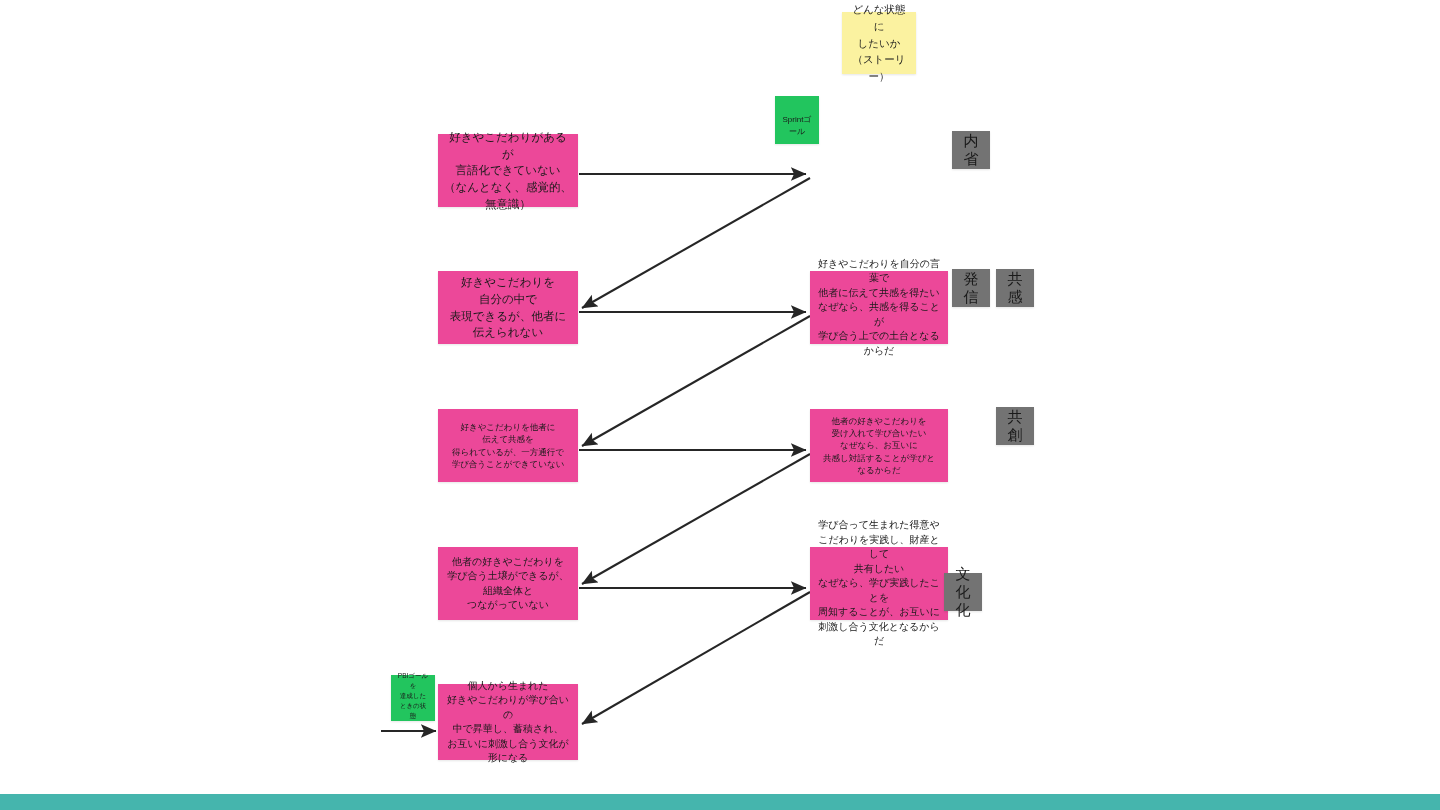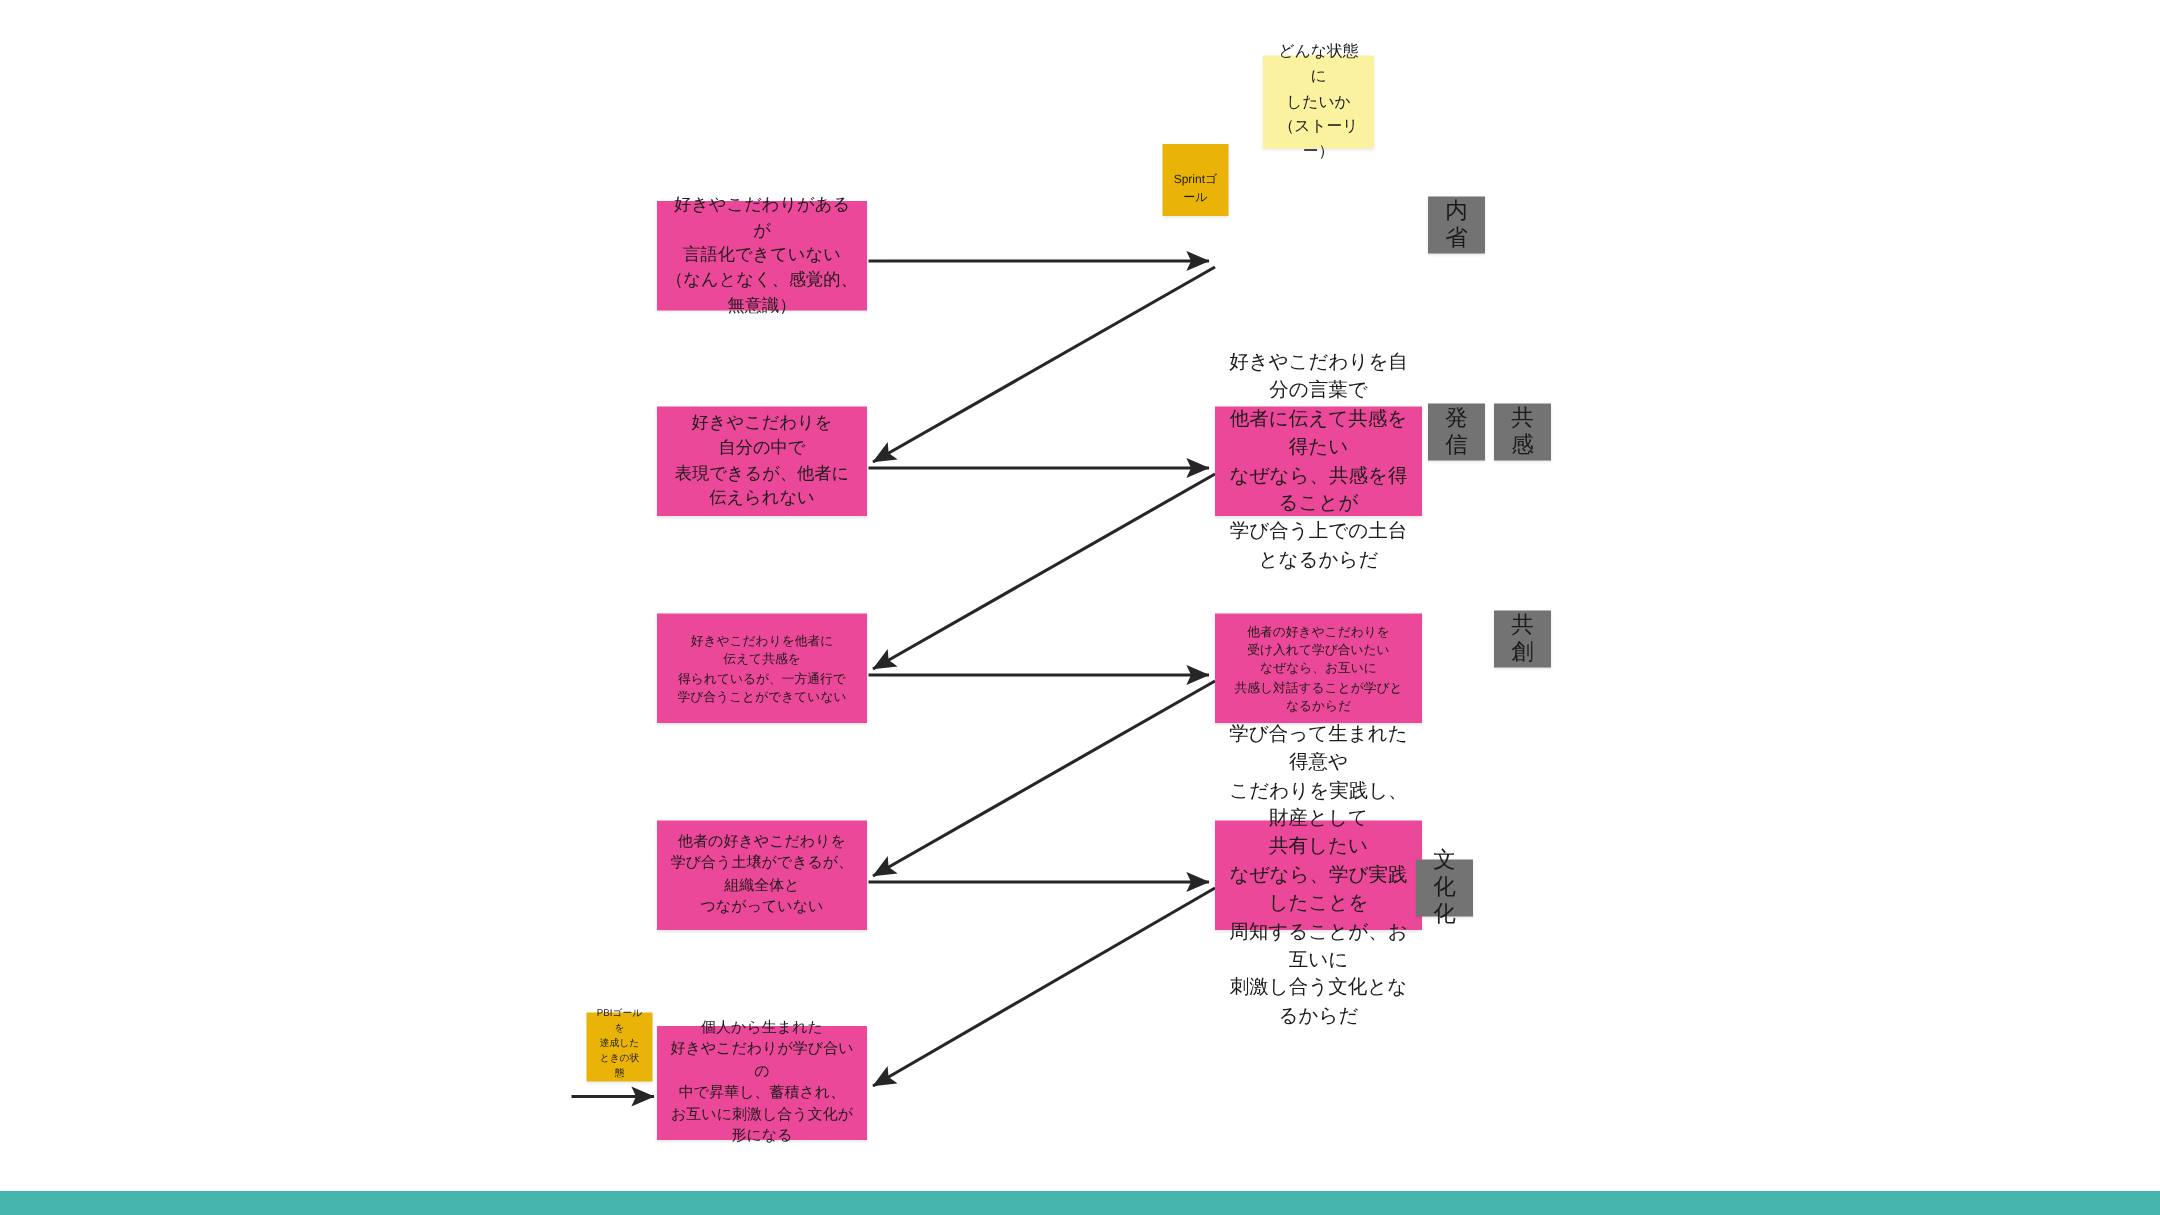--- a/index.html
+++ b/index.html
@@ -30,21 +30,21 @@
     justify-content: center;
     text-align: center;
     color: #1a1a1a;
     line-height: 1.45;
     white-space: pre-line;
     box-shadow: 0 1px 2px rgba(0,0,0,0.10);
     padding: 4px 6px;
   }
   .note-pink   { background: #ec4899; }
   .note-yellow { background: #fbf2a0; }
-  .note-magenta{ background: #eab308; }
+  .note-magenta{ background: #22c55e; }
   .note-green  { background: #737373; }
 
   .title-note {
     font-size: 19px;
     line-height: 1.65;
     letter-spacing: 0.5px;
   }
   .legend-note {
     font-size: 10.5px;
     line-height: 1.6;
@@ -57,21 +57,21 @@
   }
   .tag-note-small {
     font-size: 6.5px;
     line-height: 1.55;
     align-items: center;
     padding-top: 0;
   }
   .state-note-lg { font-size: 11.5px; }
   .state-note-md { font-size: 10px; }
   .state-note-sm { font-size: 8.5px; }
-  .state-note-xs { font-size: 13px; }
+  .state-note-xs { font-size: 10px; }
   .green-label {
     font-size: 15px;
     line-height: 1.2;
     font-weight: 400;
   }
   #bottom-bar {
     position: absolute;
     left: 0;
     bottom: 0;
     width: 1440px;
@@ -104,21 +104,21 @@
     <line x1="810" y1="454" x2="582" y2="584" stroke="#262626" stroke-width="2.1" marker-end="url(#ah)"></line>
 
     <line x1="579" y1="588" x2="806" y2="588" stroke="#262626" stroke-width="2.1" marker-end="url(#ah)"></line>
 
     <line x1="810" y1="592" x2="582" y2="724" stroke="#262626" stroke-width="2.1" marker-end="url(#ah)"></line>
 
     <line x1="381" y1="731" x2="436" y2="731" stroke="#262626" stroke-width="2.1" marker-end="url(#ah)"></line>
   </svg>
 
 
-  <div class="note note-yellow legend-note" style="left:842px; top:12px; width:74px; height:62px;margin-top:25px;">どんな状態に
+  <div class="note note-yellow legend-note" style="left:842px; top:12px; width:74px; height:62px;">どんな状態に
 したいか
 （ストーリー）</div>
 
   <div class="note note-magenta tag-note" style="left:775px; top:96px; width:44px; height:48px;">Sprintゴール</div>
 
   <div class="note note-magenta tag-note-small" style="left:391px; top:675px; width:44px; height:46px;">PBIゴールを
 達成した
 ときの状態</div>
 
   <div class="note note-pink state-note-lg" style="left:438px; top:134px; width:140px; height:73px;">好きやこだわりがあるが

